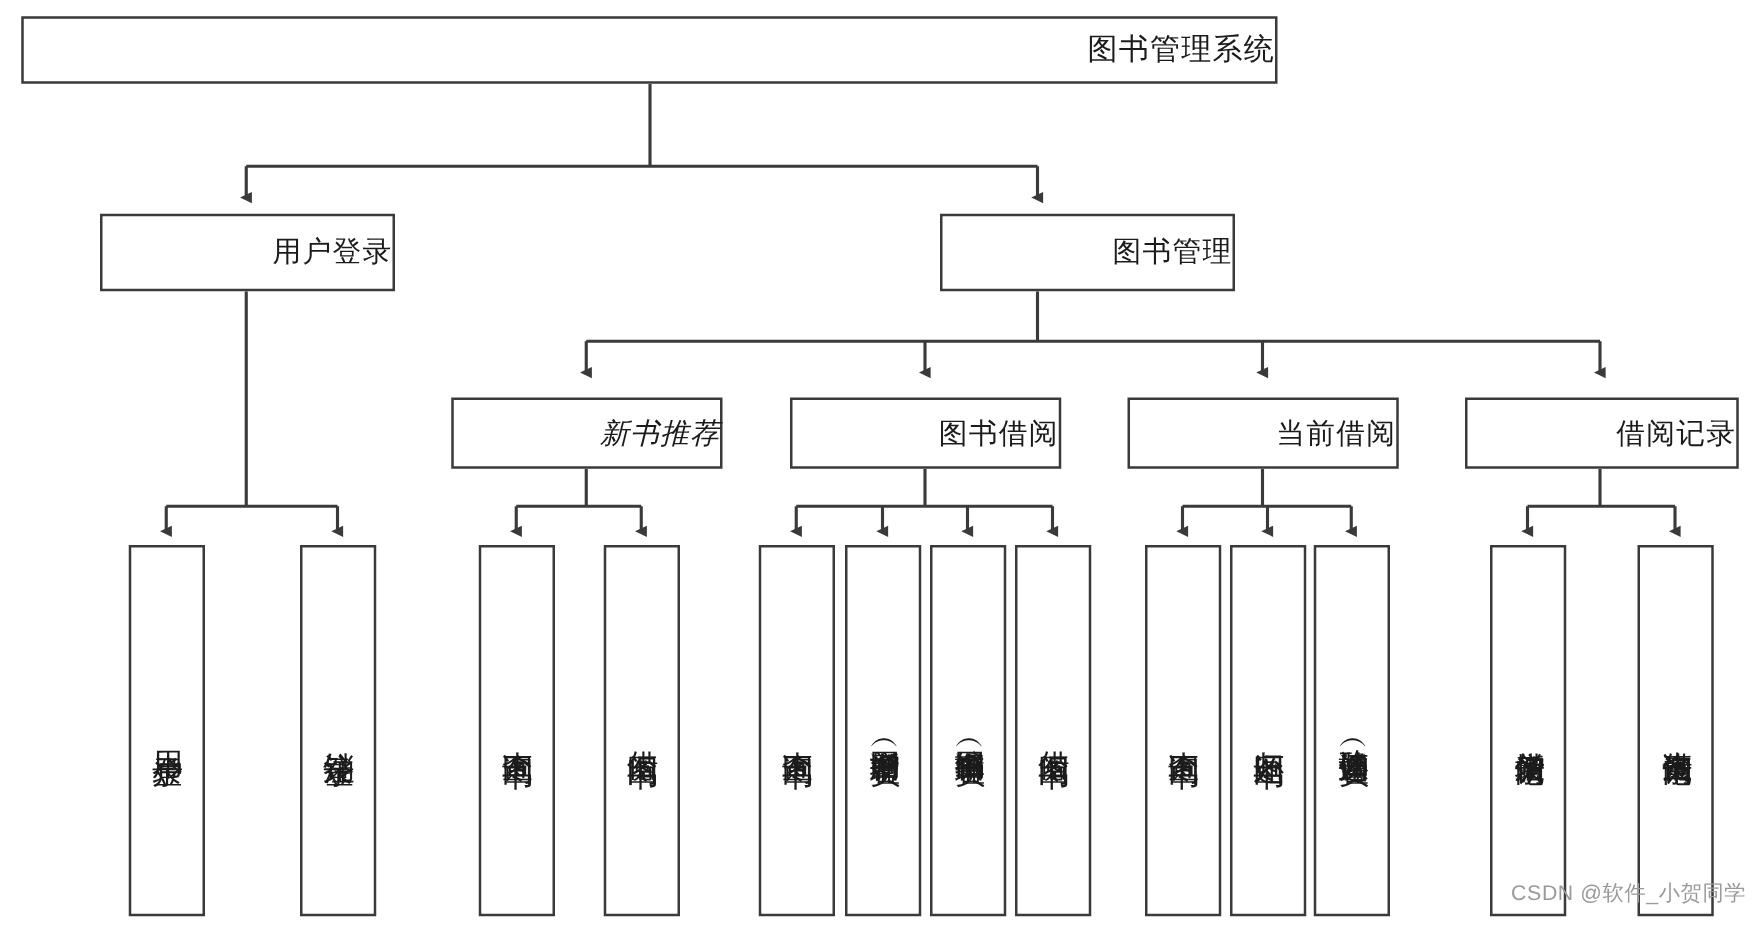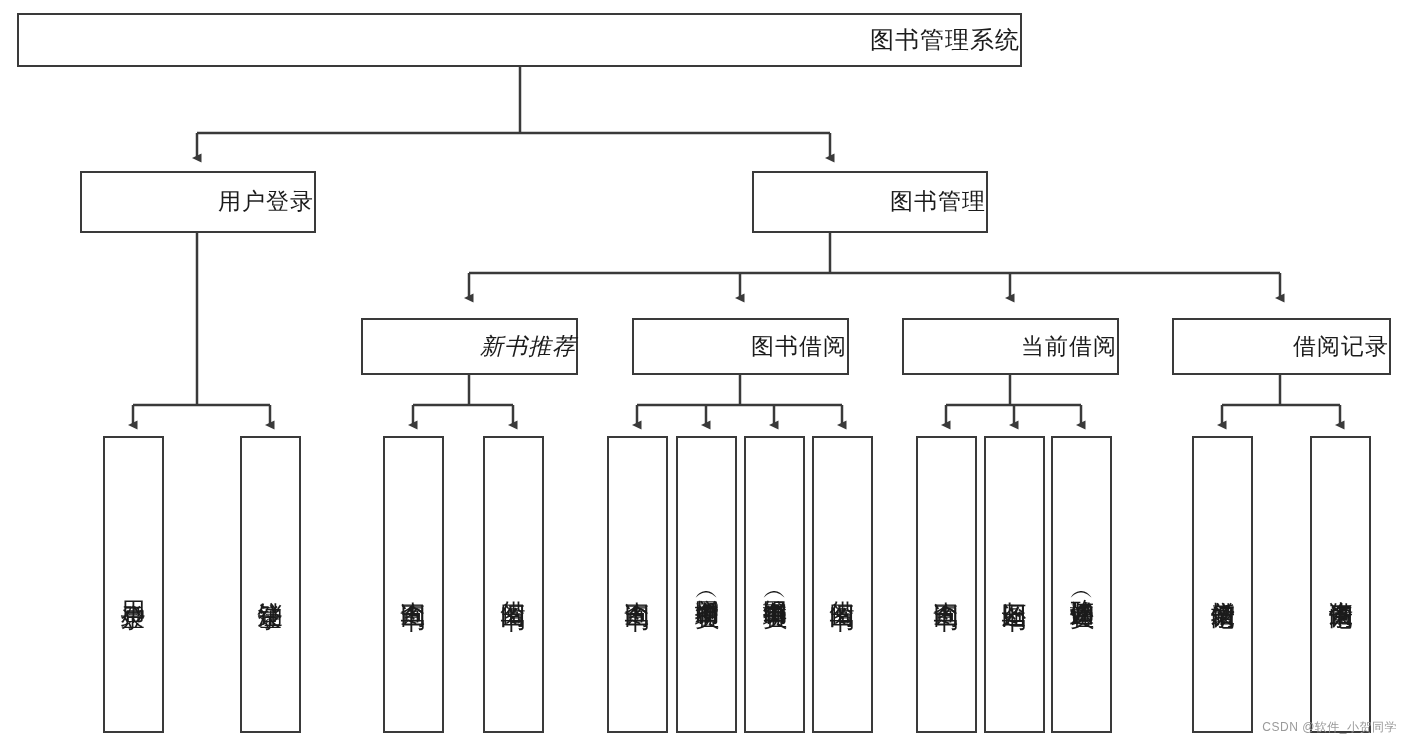--- a/index.html
+++ b/index.html
@@ -48,22 +48,22 @@
     font-size:25px;
     line-height:1.12;
     letter-spacing:2px;
     white-space:nowrap;
   }
   .node.leaf.tall .label{font-size:24px;letter-spacing:1px;}
 
   #watermark{
     position:absolute;
     right:8px;
-    bottom:11px;
-    font-size:12px;
+    bottom:21px;
+    font-size:17px;
     color:#9a9a9a;
     letter-spacing:.5px;
     white-space:nowrap;
     pointer-events:none;
   }
 </style>
 </head>
 <body>
 
 <div id="canvas">

